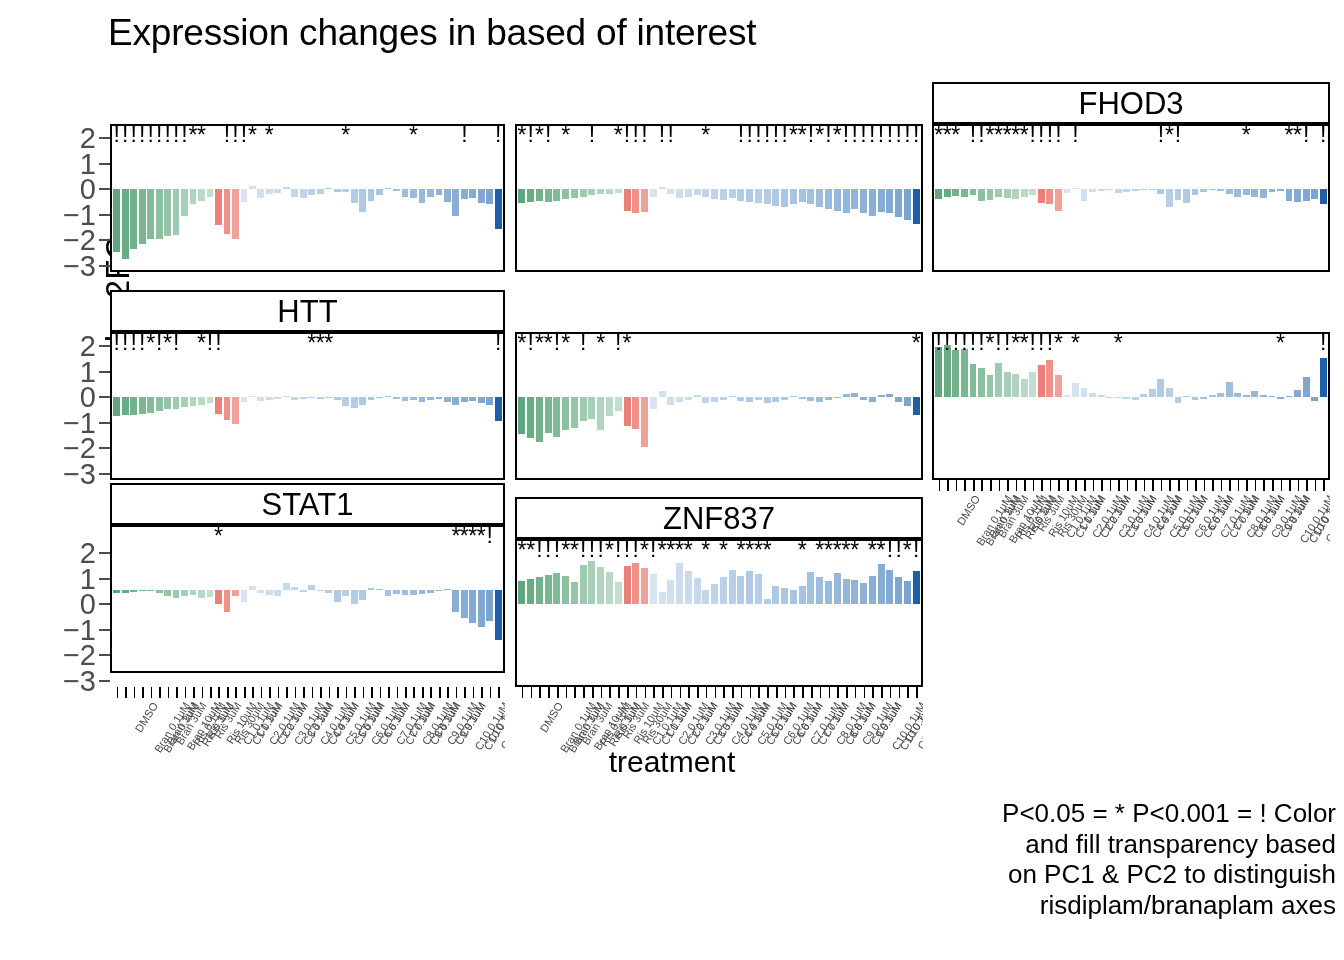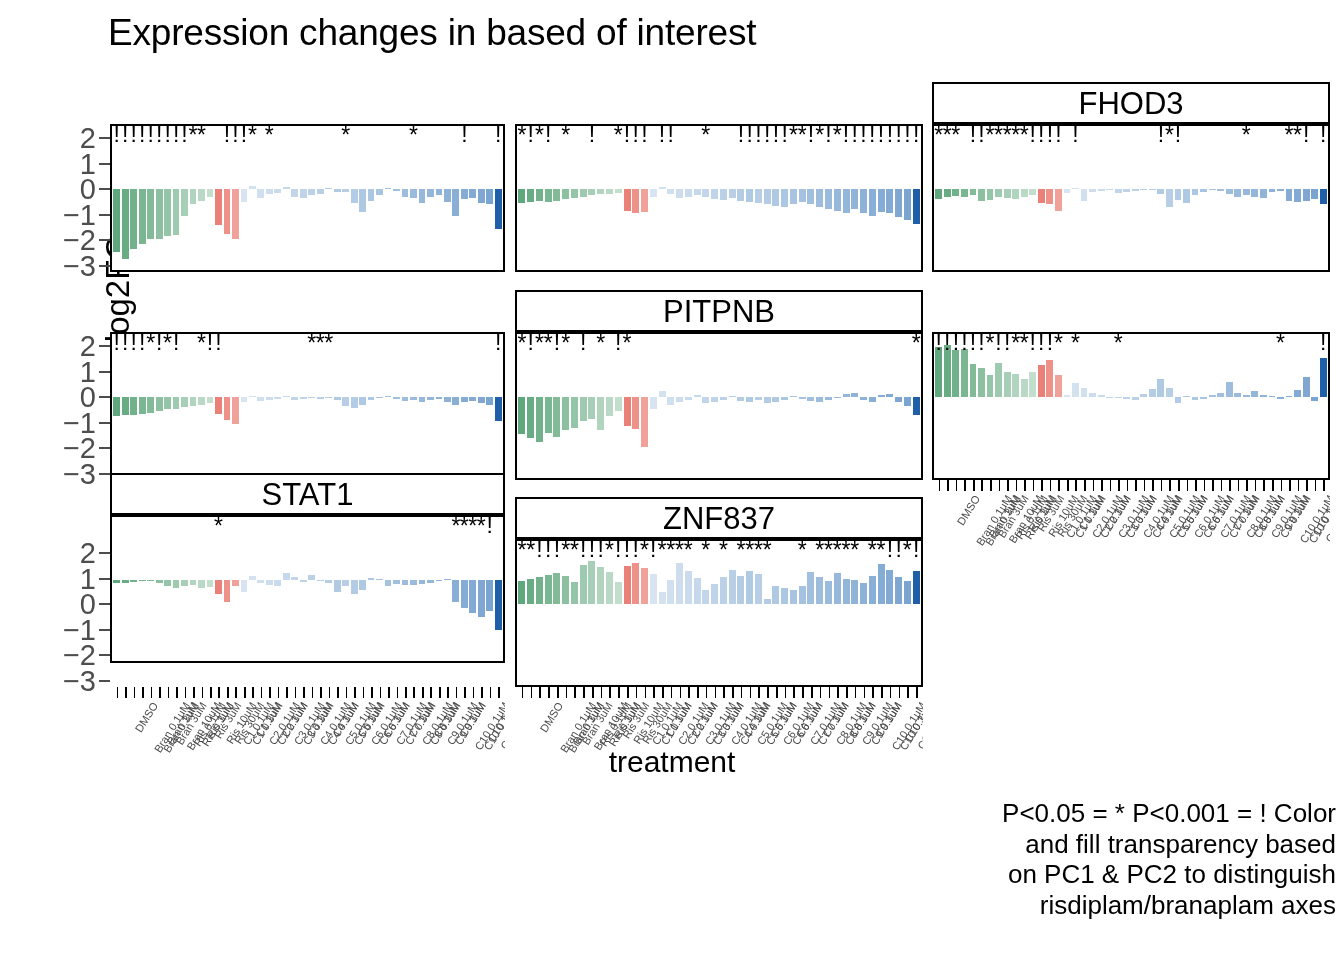--- a/index.html
+++ b/index.html
@@ -356,20 +356,23 @@
           <div class="sigmark" style="left: 314.337px; top: 0px;">*</div>
           <div class="sigmark" style="left: 357.054px; top: 0px;">*</div>
           <div class="sigmark" style="left: 365.598px; top: 0px;">*</div>
           <div class="sigmark" style="left: 374.141px; top: -1px;">!</div>
           <div class="sigmark" style="left: 391.228px; top: -1px;">!</div>
         </div>
       </div>
       <div class="panelborder" style="top: 42px; width: 398px; height: 148px;"></div>
     </div>
     <div class="panel" style="left: 110px; top: 290px; width: 395px; height: 190px;">
+      <div class="strip" style="width: 395px;">
+        <span>HTT</span>
+      </div>
       <div class="plotarea" style="top: 42px; width: 395px; height: 148px;">
         <div class="bars">
           <div class="bar" style="left: 3.34783px; width: 6.78261px; background: rgb(95, 167, 124); bottom: 63.7931px; height: 19.1379px;"></div>
           <div class="bar" style="left: 11.8261px; width: 6.78261px; background: rgba(95, 167, 124, 0.945); bottom: 65.069px; height: 17.8621px;"></div>
           <div class="bar" style="left: 20.3043px; width: 6.78261px; background: rgba(95, 167, 124, 0.886); bottom: 64.5586px; height: 18.3724px;"></div>
           <div class="bar" style="left: 28.7826px; width: 6.78261px; background: rgba(95, 167, 124, 0.83); bottom: 65.5793px; height: 17.3517px;"></div>
           <div class="bar" style="left: 37.2609px; width: 6.78261px; background: rgba(95, 167, 124, 0.776); bottom: 67.1103px; height: 15.8207px;"></div>
           <div class="bar" style="left: 45.7391px; width: 6.78261px; background: rgba(95, 167, 124, 0.718); bottom: 68.8966px; height: 14.0345px;"></div>
           <div class="bar" style="left: 54.2174px; width: 6.78261px; background: rgba(95, 167, 124, 0.663); bottom: 70.6828px; height: 12.2483px;"></div>
           <div class="bar" style="left: 62.6957px; width: 6.78261px; background: rgba(95, 167, 124, 0.604); bottom: 71.4483px; height: 11.4828px;"></div>
@@ -426,23 +429,20 @@
           <div class="sigmark" style="left: 108.478px; top: -1px;">!</div>
           <div class="sigmark" style="left: 201.739px; top: 0px;">*</div>
           <div class="sigmark" style="left: 210.217px; top: 0px;">*</div>
           <div class="sigmark" style="left: 218.696px; top: 0px;">*</div>
           <div class="sigmark" style="left: 388.261px; top: -1px;">!</div>
         </div>
       </div>
       <div class="panelborder" style="top: 42px; width: 395px; height: 148px;"></div>
     </div>
     <div class="panel" style="left: 515px; top: 290px; width: 408px; height: 190px;">
-      <div class="strip" style="width: 408px;">
-        <span>PITPNB</span>
-      </div>
       <div class="plotarea" style="top: 42px; width: 408px; height: 148px;">
         <div class="bars">
           <div class="bar" style="left: 3.37609px; width: 7.0087px; background: rgb(95, 167, 124); bottom: 45.931px; height: 37px;"></div>
           <div class="bar" style="left: 12.137px; width: 7.0087px; background: rgba(95, 167, 124, 0.945); bottom: 42.1034px; height: 40.8276px;"></div>
           <div class="bar" style="left: 20.8978px; width: 7.0087px; background: rgba(95, 167, 124, 0.886); bottom: 38.2759px; height: 44.6552px;"></div>
           <div class="bar" style="left: 29.6587px; width: 7.0087px; background: rgba(95, 167, 124, 0.83); bottom: 47.2069px; height: 35.7241px;"></div>
           <div class="bar" style="left: 38.4196px; width: 7.0087px; background: rgba(95, 167, 124, 0.776); bottom: 43.3793px; height: 39.5517px;"></div>
           <div class="bar" style="left: 47.1804px; width: 7.0087px; background: rgba(95, 167, 124, 0.718); bottom: 49.7586px; height: 33.1724px;"></div>
           <div class="bar" style="left: 55.9413px; width: 7.0087px; background: rgba(95, 167, 124, 0.663); bottom: 52.3103px; height: 30.6207px;"></div>
           <div class="bar" style="left: 64.7022px; width: 7.0087px; background: rgba(95, 167, 124, 0.604); bottom: 58.6897px; height: 24.2414px;"></div>
@@ -661,21 +661,21 @@
       <div class="xlab" style="left: 297.25px; top: 2px;">C8 0.3uM</div>
       <div class="xlab" style="left: 305.793px; top: 2px;">C8 1uM</div>
       <div class="xlab" style="left: 314.337px; top: 2px;">C9 0.1uM</div>
       <div class="xlab" style="left: 322.88px; top: 2px;">C9 0.3uM</div>
       <div class="xlab" style="left: 331.424px; top: 2px;">C9 1uM</div>
       <div class="xlab" style="left: 339.967px; top: 2px;">C10 0.1uM</div>
       <div class="xlab" style="left: 348.511px; top: 2px;">C10 0.3uM</div>
       <div class="xlab" style="left: 357.054px; top: 2px;">C10 1uM</div>
       <div class="xlab" style="left: 365.598px; top: 2px;">C11 0.1uM</div>
     </div>
-    <div class="panel" style="left: 110px; top: 473px; width: 395px; height: 190px;">
+    <div class="panel" style="left: 110px; top: 483px; width: 395px; height: 190px;">
       <div class="strip" style="width: 395px;">
         <span>STAT1</span>
       </div>
       <div class="plotarea" style="top: 42px; width: 395px; height: 148px;">
         <div class="bars">
           <div class="bar" style="left: 3.34783px; width: 6.78261px; background: rgb(95, 167, 124); bottom: 80.3793px; height: 2.55172px;"></div>
           <div class="bar" style="left: 11.8261px; width: 6.78261px; background: rgba(95, 167, 124, 0.945); bottom: 79.869px; height: 3.06207px;"></div>
           <div class="bar" style="left: 20.3043px; width: 6.78261px; background: rgba(95, 167, 124, 0.886); bottom: 80.8897px; height: 2.04138px;"></div>
           <div class="bar" style="left: 28.7826px; width: 6.78261px; background: rgba(95, 167, 124, 0.83); bottom: 81.6552px; height: 1.27586px;"></div>
           <div class="bar" style="left: 37.2609px; width: 6.78261px; background: rgba(95, 167, 124, 0.776); bottom: 81.9103px; height: 1.02069px;"></div>

